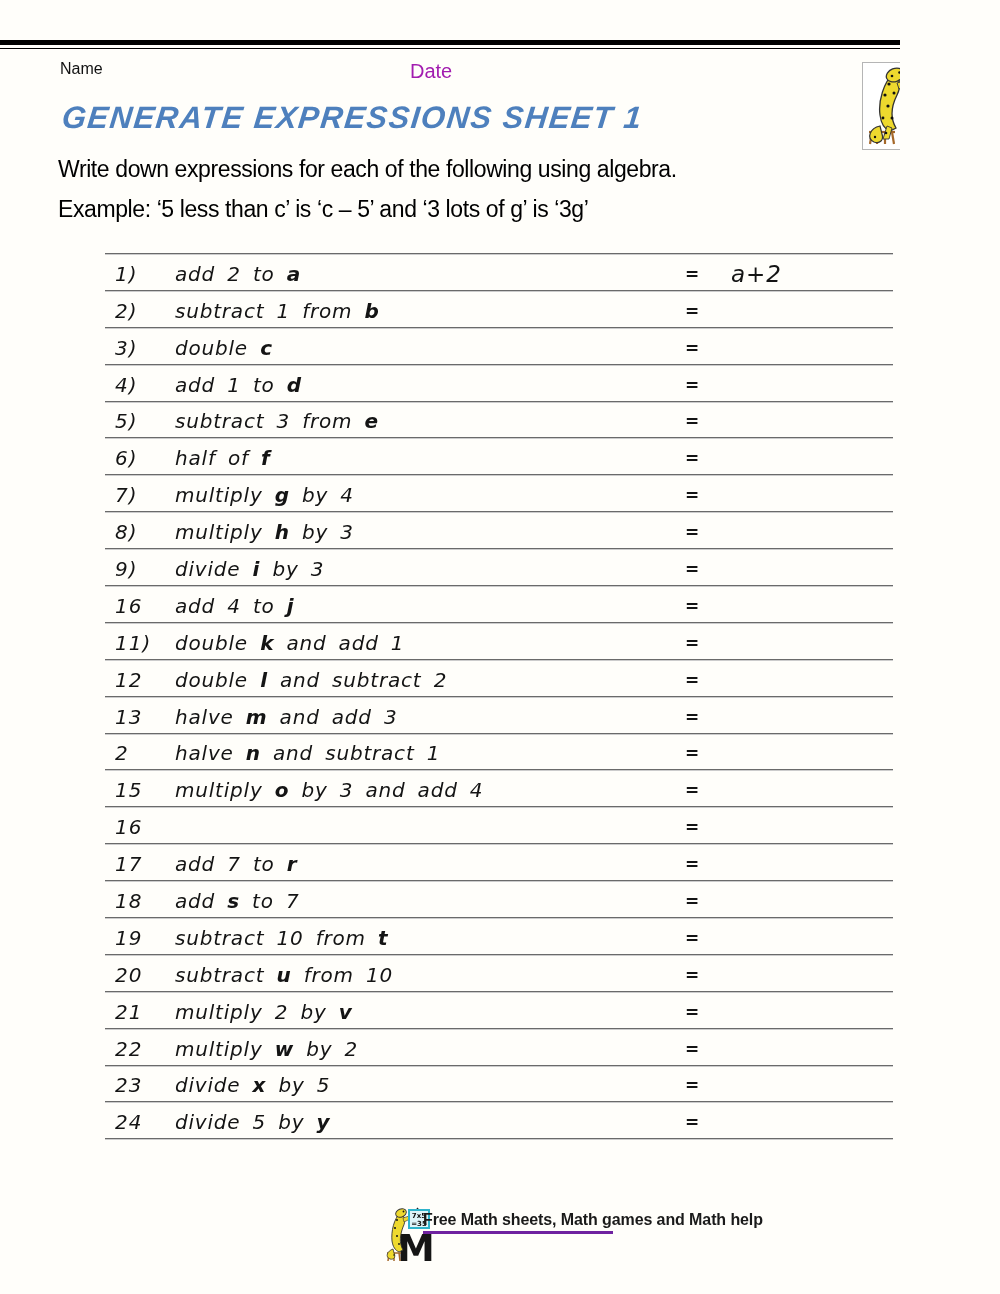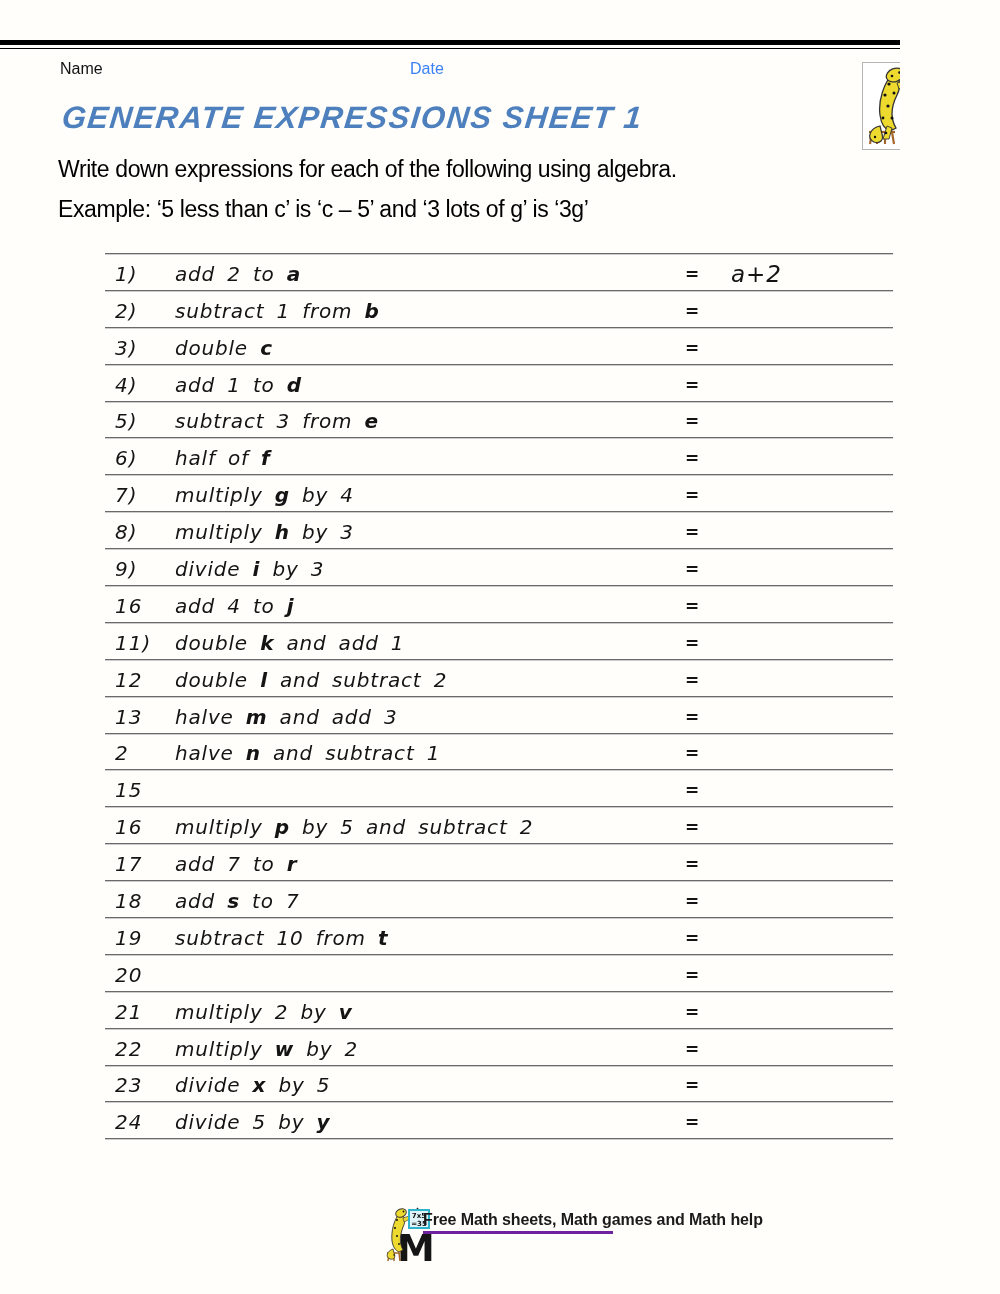--- a/index.html
+++ b/index.html
@@ -5,21 +5,21 @@
   html,body{margin:0;padding:0;background:#fffefa;}
   .sheet{
     position:relative;width:900px;height:1294px;background:#fffefa;
     font-family:"Liberation Sans",sans-serif;color:#111;overflow:hidden;text-decoration:underline;
   }
   
   .rule-thick{position:absolute;top:40px;left:0;width:1000px;height:5px;background:#000;}
   .rule-thin{position:absolute;top:48px;left:0;width:1000px;height:1px;background:#000;}
 
   .name-label{position:absolute;left:60px;top:60px;font-size:16px;color:#111;}
-  .date-label{position:absolute;left:410px;top:60px;font-size:16px;color:#3b82f6;}
+  .date-label{position:absolute;left:410px;top:60px;font-size:20px;color:#a21caf;}
 
   
   .badge{position:absolute;left:862px;top:62px;width:96px;height:86px;background:#fff;border:1px solid #b5b5b5;}
   .badge svg{display:block;}
 
   .title{
     position:absolute;left:62px;top:100px;margin:0;
     font-family:"Liberation Sans",sans-serif;font-style:italic;font-weight:bold;
     font-size:31px;letter-spacing:1.5px;color:#4e80bd;transform:skewX(-6deg);
     white-space:nowrap;
@@ -212,27 +212,27 @@
 
     <div class="row">
       <span class="num">2</span>
       <span class="expr"><span class="pre">halve </span><b class="var">n</b><span class="post"> and subtract 1</span></span>
       <span class="eq">=</span>
       <span class="ans"></span>
     </div>
 
     <div class="row">
       <span class="num">15</span>
+      <span class="expr"><span class="pre">multiply </span><b class="var">o</b><span class="post"> by 3 and add 4</span></span>
       <span class="eq">=</span>
       <span class="ans"></span>
     </div>
 
     <div class="row">
       <span class="num">16</span>
-      <span class="expr"><span class="pre">multiply </span><b class="var">p</b><span class="post"> by 5 and subtract 2</span></span>
       <span class="eq">=</span>
       <span class="ans"></span>
     </div>
 
     <div class="row">
       <span class="num">17</span>
       <span class="expr"><span class="pre">add 7 to </span><b class="var">r</b><span class="post"></span></span>
       <span class="eq">=</span>
       <span class="ans"></span>
     </div>
@@ -246,20 +246,21 @@
 
     <div class="row">
       <span class="num">19</span>
       <span class="expr"><span class="pre">subtract 10 from </span><b class="var">t</b><span class="post"></span></span>
       <span class="eq">=</span>
       <span class="ans"></span>
     </div>
 
     <div class="row">
       <span class="num">20</span>
+      <span class="expr"><span class="pre">subtract </span><b class="var">u</b><span class="post"> from 10</span></span>
       <span class="eq">=</span>
       <span class="ans"></span>
     </div>
 
     <div class="row">
       <span class="num">21</span>
       <span class="expr"><span class="pre">multiply 2 by </span><b class="var">v</b><span class="post"></span></span>
       <span class="eq">=</span>
       <span class="ans"></span>
     </div>

